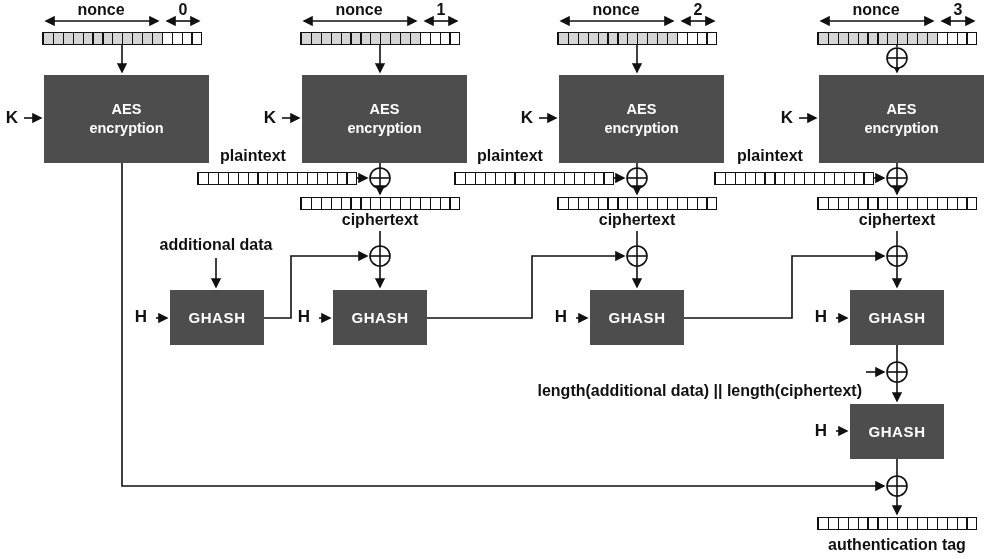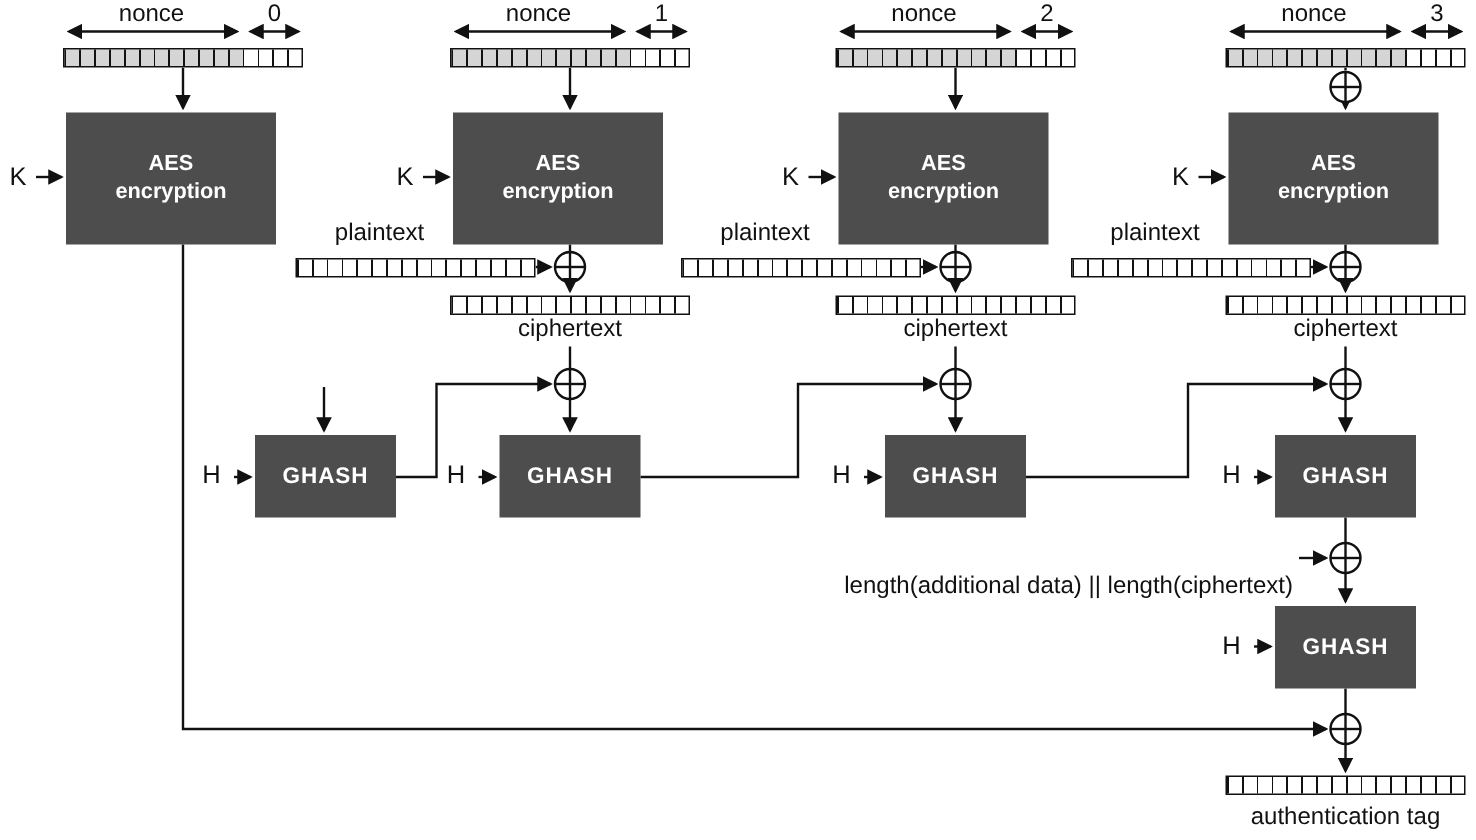--- a/index.html
+++ b/index.html
@@ -1,23 +1,23 @@
 <!DOCTYPE html>
 <html><head>
 <meta charset="utf-8">
 <style>
   html,body{margin:0;padding:0;background:#fff;}
   .canvas{position:relative;width:984px;height:560px;background:#ffffff;overflow:hidden;
           font-family:"Liberation Sans",sans-serif;color:#111;}
-  .lbl{position:absolute;font-weight:400;font-size:16px;line-height:18px;white-space:nowrap;
+  .lbl{position:absolute;font-weight:700;font-size:16px;line-height:18px;white-space:nowrap;
        text-align:center;color:#111;}
   .lbl.kh{font-size:17px;}
   .box{position:absolute;background:#4d4d4d;color:#fff;display:flex;flex-direction:column;
        align-items:center;justify-content:center;text-align:center;font-weight:700;}
-  .aes{width:140px;height:88px;top:75px;font-size:14.5px;line-height:19px;}
+  .aes{width:165px;height:88px;top:75px;font-size:14.5px;line-height:19px;}
   .ghash{width:94px;height:55px;font-size:15px;letter-spacing:.6px;}
   .bar{position:absolute;width:160px;height:13px;box-sizing:border-box;border:1.4px solid #111;
        background-color:#fff;
        background-image:repeating-linear-gradient(90deg,#111 0 1.2px,transparent 1.2px 9.9px);}
   .bar.noncebar{
        background-image:repeating-linear-gradient(90deg,#111 0 1.2px,transparent 1.2px 9.9px),
                         linear-gradient(90deg,#d5d5d5 0 118.8px,#fff 118.8px);}
   svg.wires{position:absolute;left:0;top:0;pointer-events:none;}
 </style>
 </head>
@@ -196,20 +196,21 @@
   <div class="lbl kh" style="left:774px;top:109px;width:26px;">K</div>
   <div class="box aes" style="left:819px;">
     <span>AES</span>
     <span>encryption</span>
   </div>
   <div class="lbl" style="left:714px;top:147px;width:112px;">plaintext</div>
   <div class="bar" style="left:714px;top:172px;"></div>
   <div class="bar" style="left:817px;top:197px;"></div>
   <div class="lbl" style="left:817px;top:211px;width:160px;">ciphertext</div>
 
+  <div class="lbl" style="left:136px;top:236px;width:160px;">additional data</div>
 
   <div class="lbl kh" style="left:128px;top:308px;width:26px;">H</div>
   <div class="box ghash" style="left:170px;top:290px;">
     <span>GHASH</span>
   </div>
 
   <div class="lbl kh" style="left:291px;top:308px;width:26px;">H</div>
   <div class="box ghash" style="left:333px;top:290px;">
     <span>GHASH</span>
   </div>

